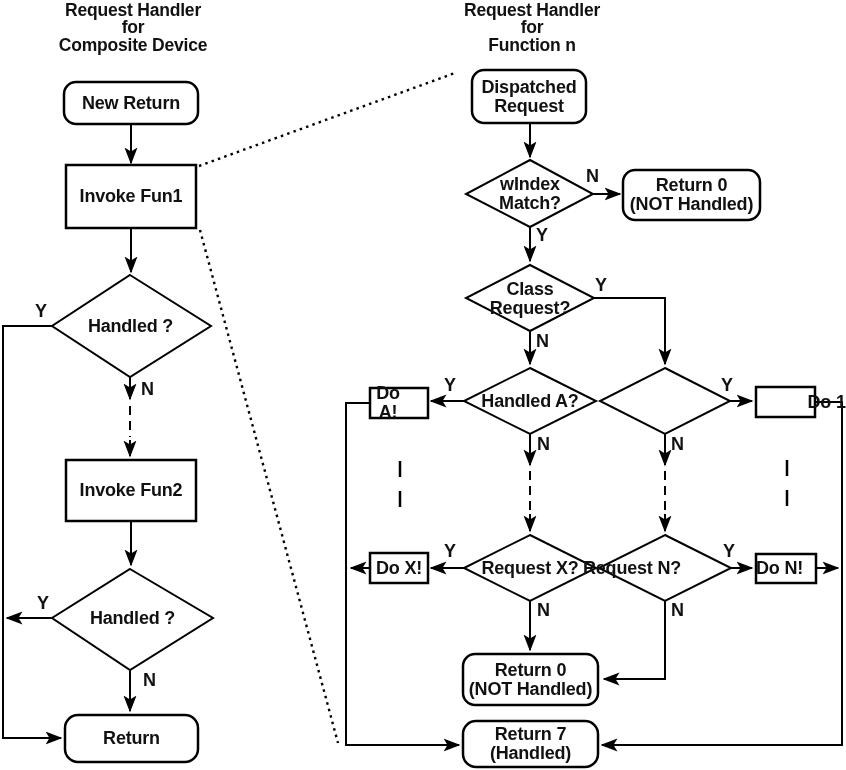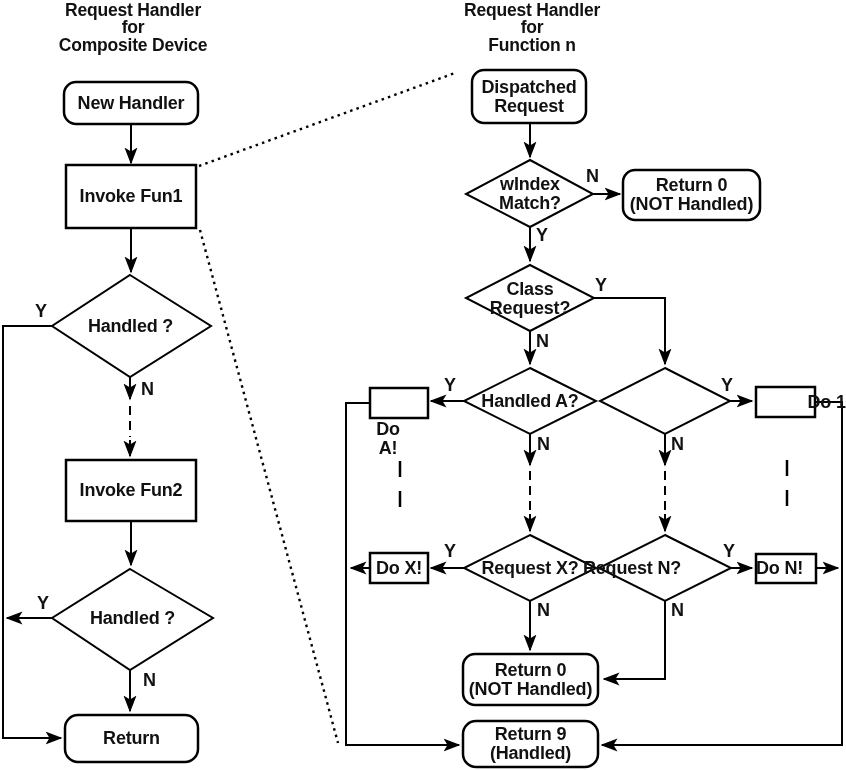--- a/index.html
+++ b/index.html
@@ -97,45 +97,45 @@
     </g>
   </svg>
 
   <div class="txt title" style="left:37px;top:0px;width:192px;height:56px;">Request Handler
 for
 Composite Device</div>
   <div class="txt title" style="left:437px;top:0px;width:190px;height:56px;">Request Handler
 for
 Function n</div>
 
-  <div class="txt" style="left:64px;top:82px;width:134px;height:42px;">New Handler</div>
+  <div class="txt" style="left:64px;top:82px;width:134px;height:42px;">New Return</div>
   <div class="txt" style="left:66px;top:165px;width:130px;height:63px;">Invoke Fun1</div>
   <div class="txt" style="left:52px;top:301px;width:157px;height:50px;">Handled ?</div>
   <div class="txt" style="left:66px;top:460px;width:130px;height:61px;">Invoke Fun2</div>
   <div class="txt" style="left:52px;top:593px;width:161px;height:50px;">Handled ?</div>
   <div class="txt" style="left:65px;top:715px;width:133px;height:47px;">Return</div>
 
   <div class="txt" style="left:472px;top:70px;width:114px;height:53px;">Dispatched
 Request</div>
   <div class="txt" style="left:466px;top:167px;width:128px;height:54px;">wIndex
 Match?</div>
   <div class="txt" style="left:623px;top:170px;width:137px;height:50px;">Return 0
 (NOT Handled)</div>
   <div class="txt" style="left:466px;top:272px;width:128px;height:53px;text-align:center;">Class
 Request?</div>
   <div class="txt" style="left:464px;top:386px;width:132px;height:31px;">Handled A?</div>
-  <div class="txt" style="left:370px;top:388px;width:36px;height:30px;margin-top:36px;">Do A!</div>
+  <div class="txt" style="left:370px;top:388px;width:36px;height:30px;">Do A!</div>
   <div class="txt" style="left:756px;top:387px;width:59px;height:30px;margin-left:44px;">Do 1!</div>
   <div class="txt" style="left:464px;top:553px;width:132px;height:31px;">Request X?</div>
   <div class="txt" style="left:566px;top:553px;width:132px;height:31px;">Request N?</div>
   <div class="txt" style="left:370px;top:553px;width:58px;height:30px;">Do X!</div>
   <div class="txt" style="left:756px;top:554px;width:47px;height:29px;">Do N!</div>
   <div class="txt" style="left:463px;top:654px;width:135px;height:51px;">Return 0
 (NOT Handled)</div>
-  <div class="txt" style="left:463px;top:721px;width:135px;height:46px;">Return 9
+  <div class="txt" style="left:463px;top:721px;width:135px;height:46px;">Return 7
 (Handled)</div>
 
   <span class="yn" style="left:35px;top:302px;">Y</span>
   <span class="yn" style="left:141px;top:380px;">N</span>
   <span class="yn" style="left:37px;top:594px;">Y</span>
   <span class="yn" style="left:143px;top:671px;">N</span>
 
   <span class="yn" style="left:586px;top:167px;">N</span>
   <span class="yn" style="left:536px;top:226px;">Y</span>
   <span class="yn" style="left:595px;top:276px;">Y</span>

